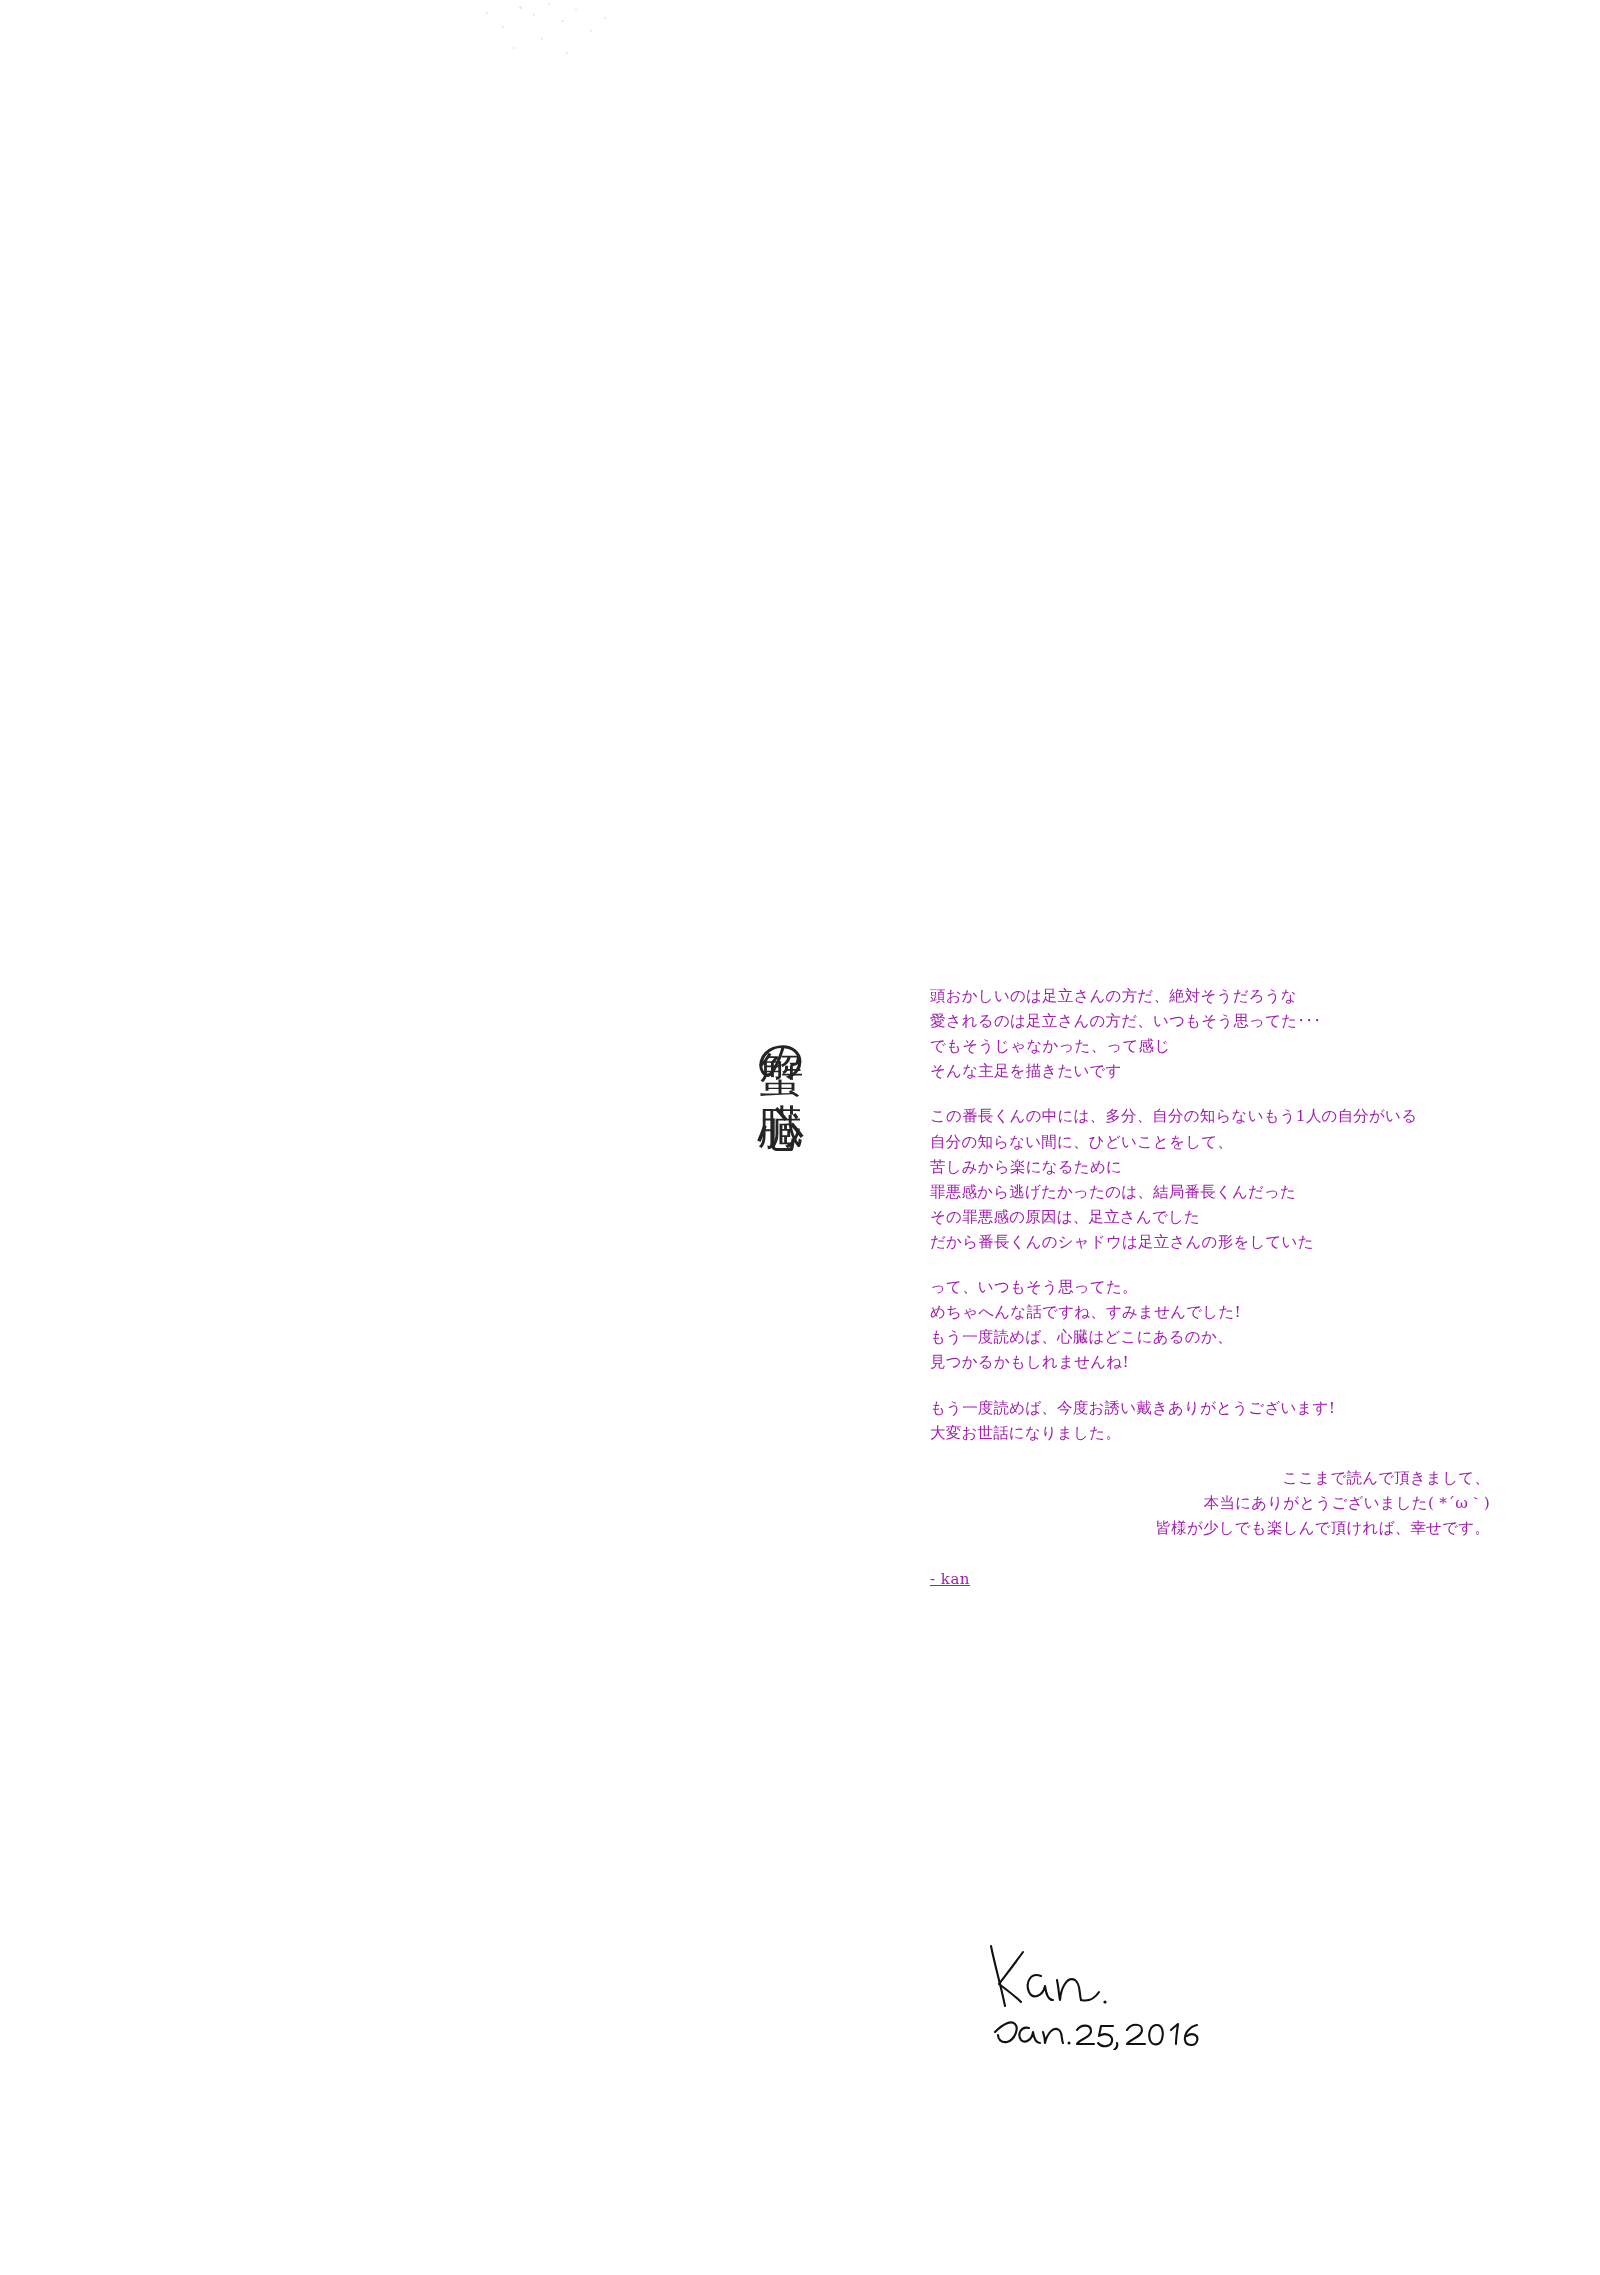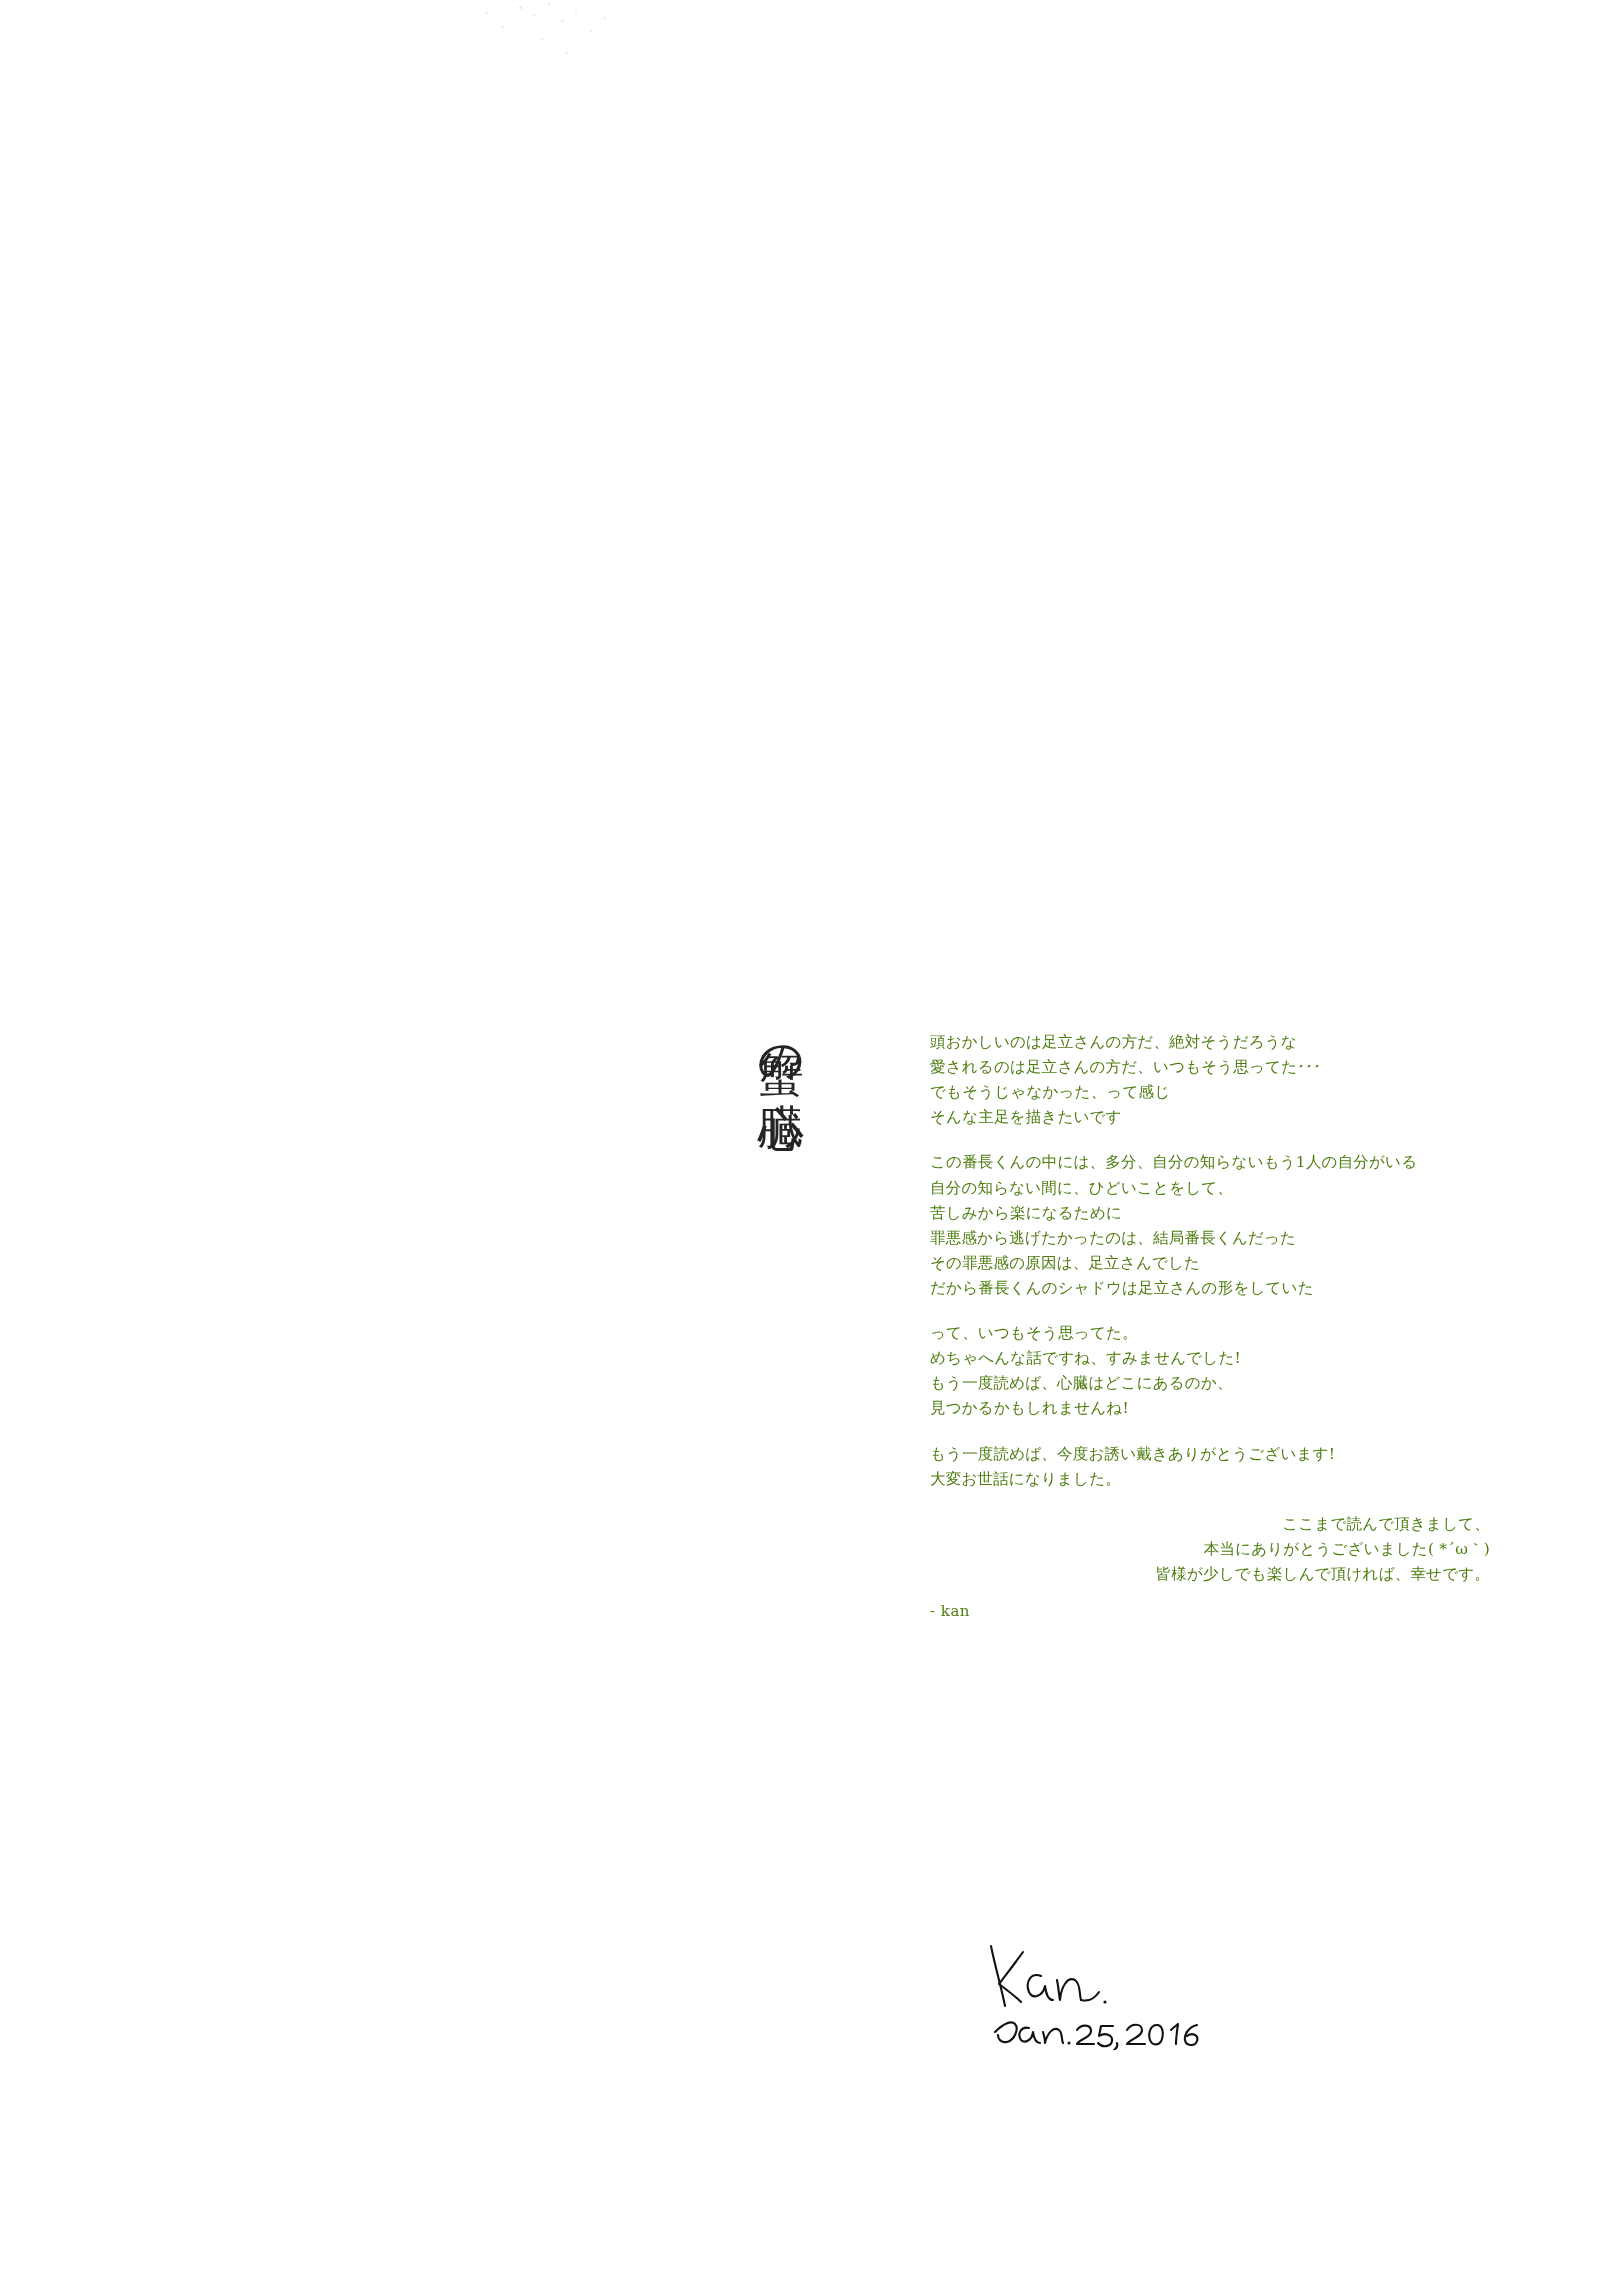--- a/index.html
+++ b/index.html
@@ -37,39 +37,40 @@
     line-height: 2.55;
     letter-spacing: 0;
     color: #242424;
     font-weight: 400;
   }
 
   
   #afterword {
     position: absolute;
     left: 930px;
-    top: 1030px;
+    top: 984px;
     width: 560px;
     font-family: "DejaVu Serif", "Liberation Serif", serif;
     font-size: 15.5px;
     line-height: 1.62;
-    color: #4d7c0f;
+    color: #a21caf;
     letter-spacing: .2px;
   }
   #afterword p {
     margin: 0 0 20px 0;
     white-space: pre-line;
   }
   #afterword p:last-of-type { margin-bottom: 0; text-align: right; }
 
   .signature-name {
-    margin-top: 12px;
+    margin-top: 26px;
     font-family: "DejaVu Serif", "Liberation Serif", serif;
     font-size: 15px;
     letter-spacing: .5px;
+    text-decoration: underline;
   }
 
   
   #signature-mark {
     position: absolute;
     left: 985px;
     top: 1940px;
     width: 220px;
     height: 110px;
   }

